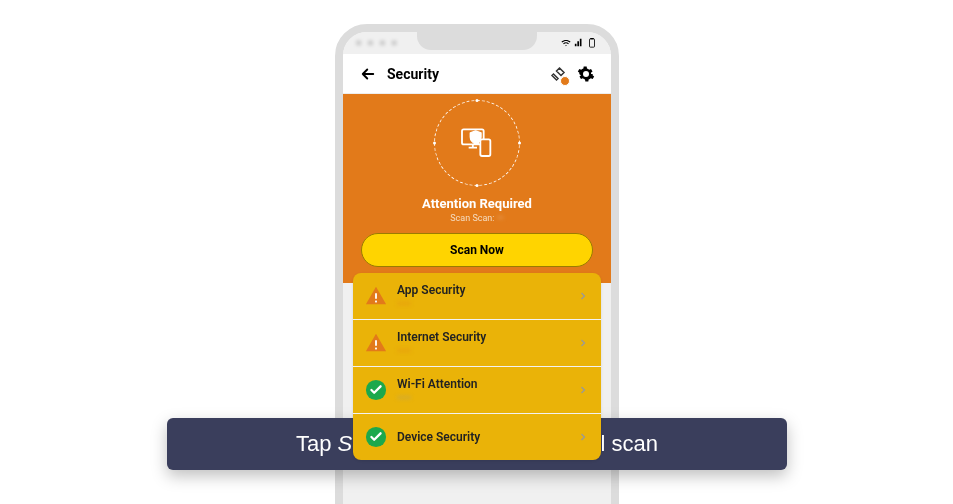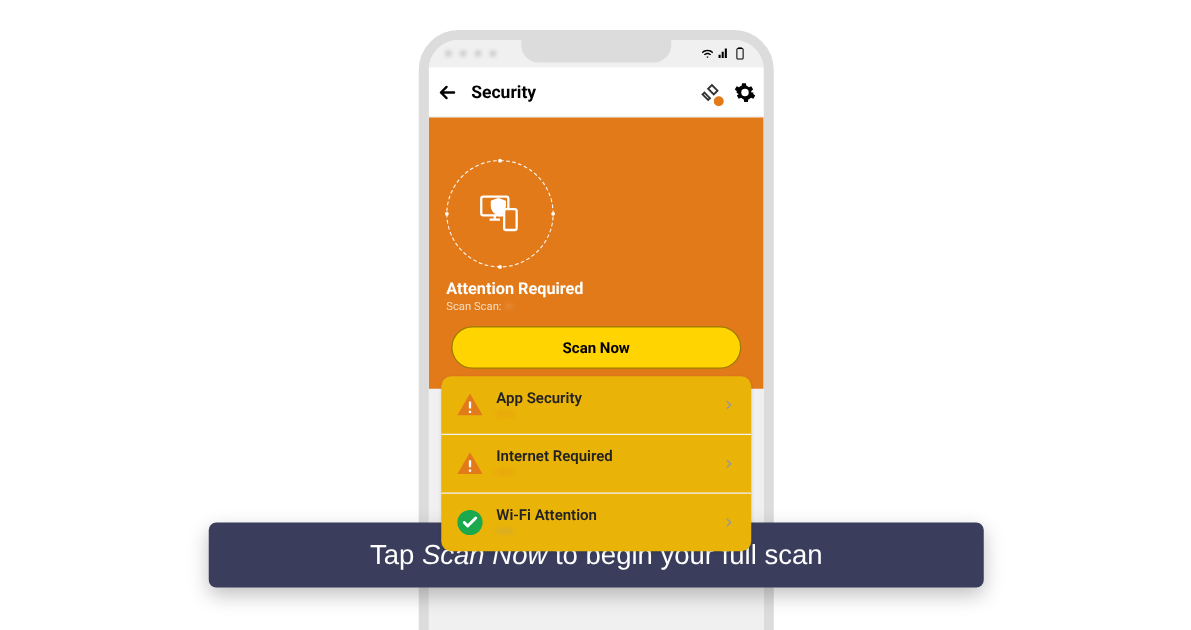--- a/index.html
+++ b/index.html
@@ -44,40 +44,41 @@
   }
   .status-left { filter: blur(2px); letter-spacing: 3px; }
   .status-right { display: flex; gap: 3px; align-items: center; font-size: 10px; }
   .status-right svg { width: 10px; height: 10px; }
 
   .app-header {
     height: 40px;
     background: #ffffff;
     display: flex;
     align-items: center;
-    padding: 0 6px;
+    padding: 0 16px;
     gap: 10px;
     border-bottom: 1px solid #eee;
     font-weight: 700;
     font-size: 14px;
   }
   .back-arrow { width: 18px; height: 18px; cursor: pointer; }
   .header-title { flex: 1; }
   .tools-icon, .gear-icon { width: 18px; height: 18px; cursor: pointer; position: relative; }
   .tools-badge {
     position: absolute; bottom: -3px; right: -3px;
     width: 10px; height: 10px; border-radius: 50%;
     background: #e27a1a; border: 1px solid #fff;
   }
 
   .hero {
     background: #e27a1a;
-    padding: 34px 14px 60px 14px;
+    padding: 6px 14px 60px 14px;
     display: flex;
     flex-direction: column;
+    align-items: center;
     position: relative;
   }
   .scan-ring {
     width: 86px; height: 86px;
     border: 1.5px dashed rgba(255,255,255,0.9);
     border-radius: 50%;
     display: flex; align-items: center; justify-content: center;
     position: relative;
     margin-bottom: 10px;
   }
@@ -237,21 +238,21 @@
             </svg>
         </div>
 
         <div class="row">
           <svg class="row-icon" viewBox="0 0 24 24" fill="#e27a1a">
               <path d="M12 2L1 21h22L12 2z"></path>
               <rect x="11" y="9" width="2" height="6" fill="#fff"></rect>
               <rect x="11" y="17" width="2" height="2" fill="#fff"></rect>
             </svg>
           <div class="row-text">
-            <span class="row-title">Internet Required</span>
+            <span class="row-title">Internet Security</span>
             <span class="row-sub">——</span>
           </div>
           <svg class="chevron" viewBox="0 0 24 24" fill="none" stroke="#999" stroke-width="2.5">
               <path d="M9 6l6 6-6 6"></path>
             </svg>
         </div>
 
         <div class="row">
           <svg class="row-icon" viewBox="0 0 24 24">
               <circle cx="12" cy="12" r="11" fill="#1ca84c"></circle>
@@ -259,20 +260,32 @@
             </svg>
           <div class="row-text">
             <span class="row-title">Wi-Fi Attention</span>
             <span class="row-sub grey">——</span>
           </div>
           <svg class="chevron" viewBox="0 0 24 24" fill="none" stroke="#999" stroke-width="2.5">
               <path d="M9 6l6 6-6 6"></path>
             </svg>
         </div>
 
+        <div class="row">
+          <svg class="row-icon" viewBox="0 0 24 24">
+              <circle cx="12" cy="12" r="11" fill="#1ca84c"></circle>
+              <path d="M7 12l3 3 7-7" stroke="#fff" stroke-width="2.5" fill="none" stroke-linecap="round" stroke-linejoin="round"></path>
+            </svg>
+          <div class="row-text">
+            <span class="row-title">Device Security</span>
+          </div>
+          <svg class="chevron" viewBox="0 0 24 24" fill="none" stroke="#999" stroke-width="2.5">
+              <path d="M9 6l6 6-6 6"></path>
+            </svg>
+        </div>
 
       </div>
     </div>
 
   </div>
 </div>
 
 <div class="caption-banner">
   <span>
     <span>Tap </span><em>Scan Now</em><span> to begin your full scan</span>

